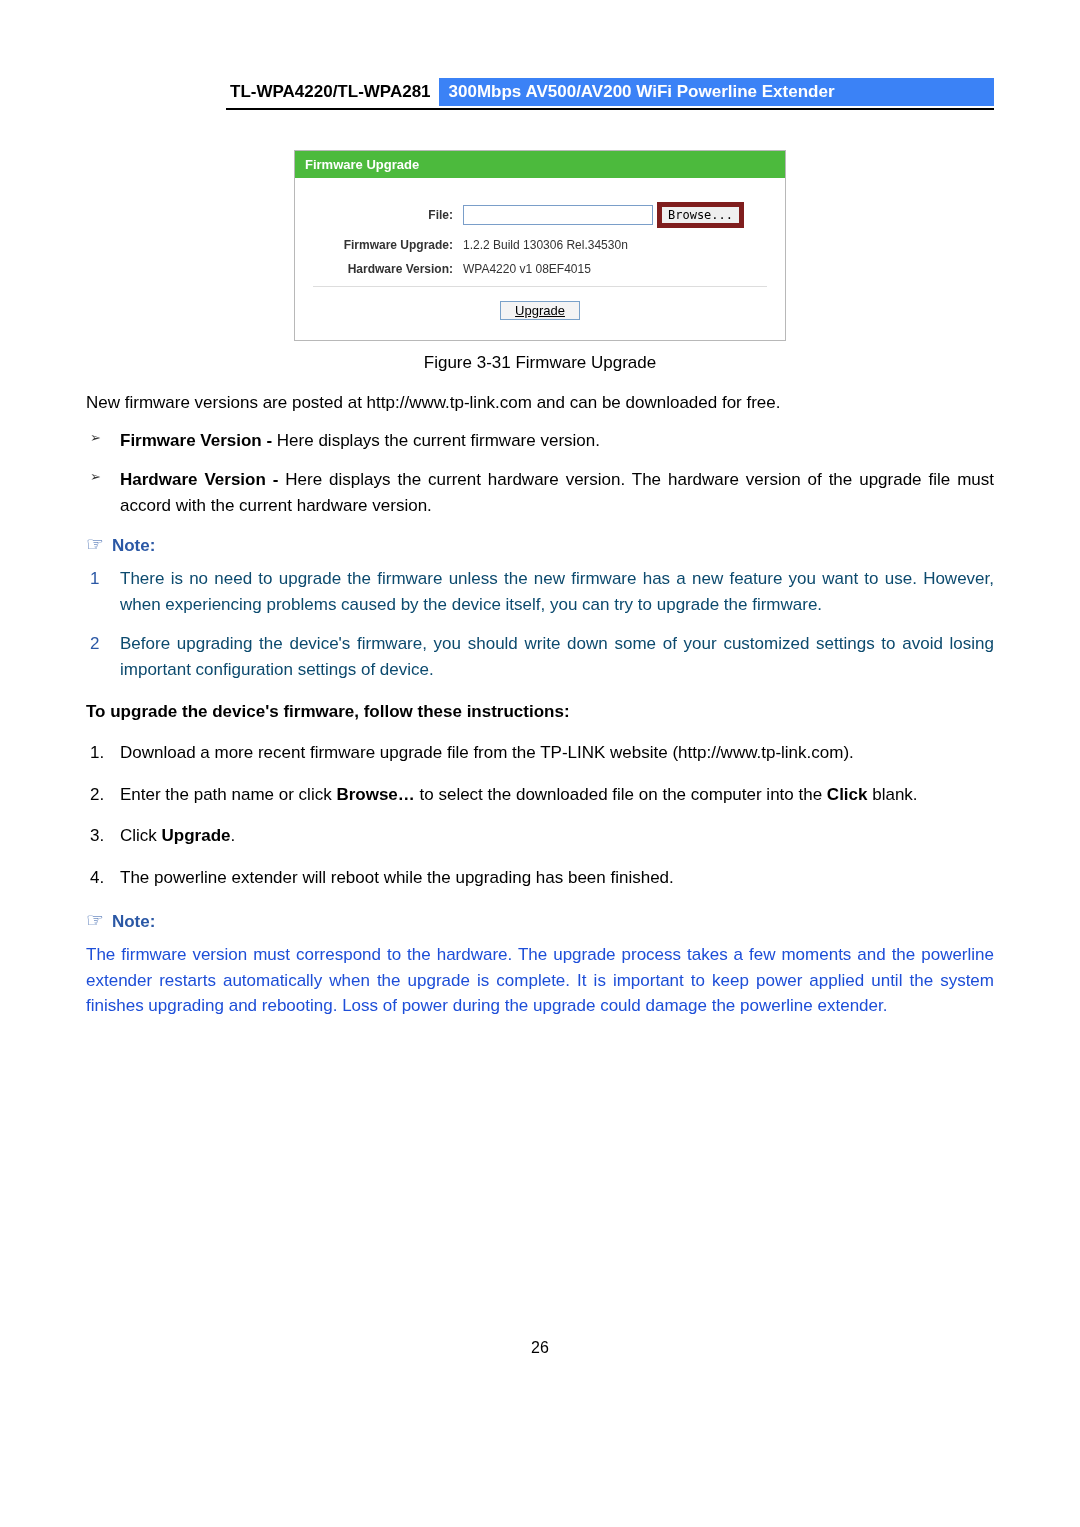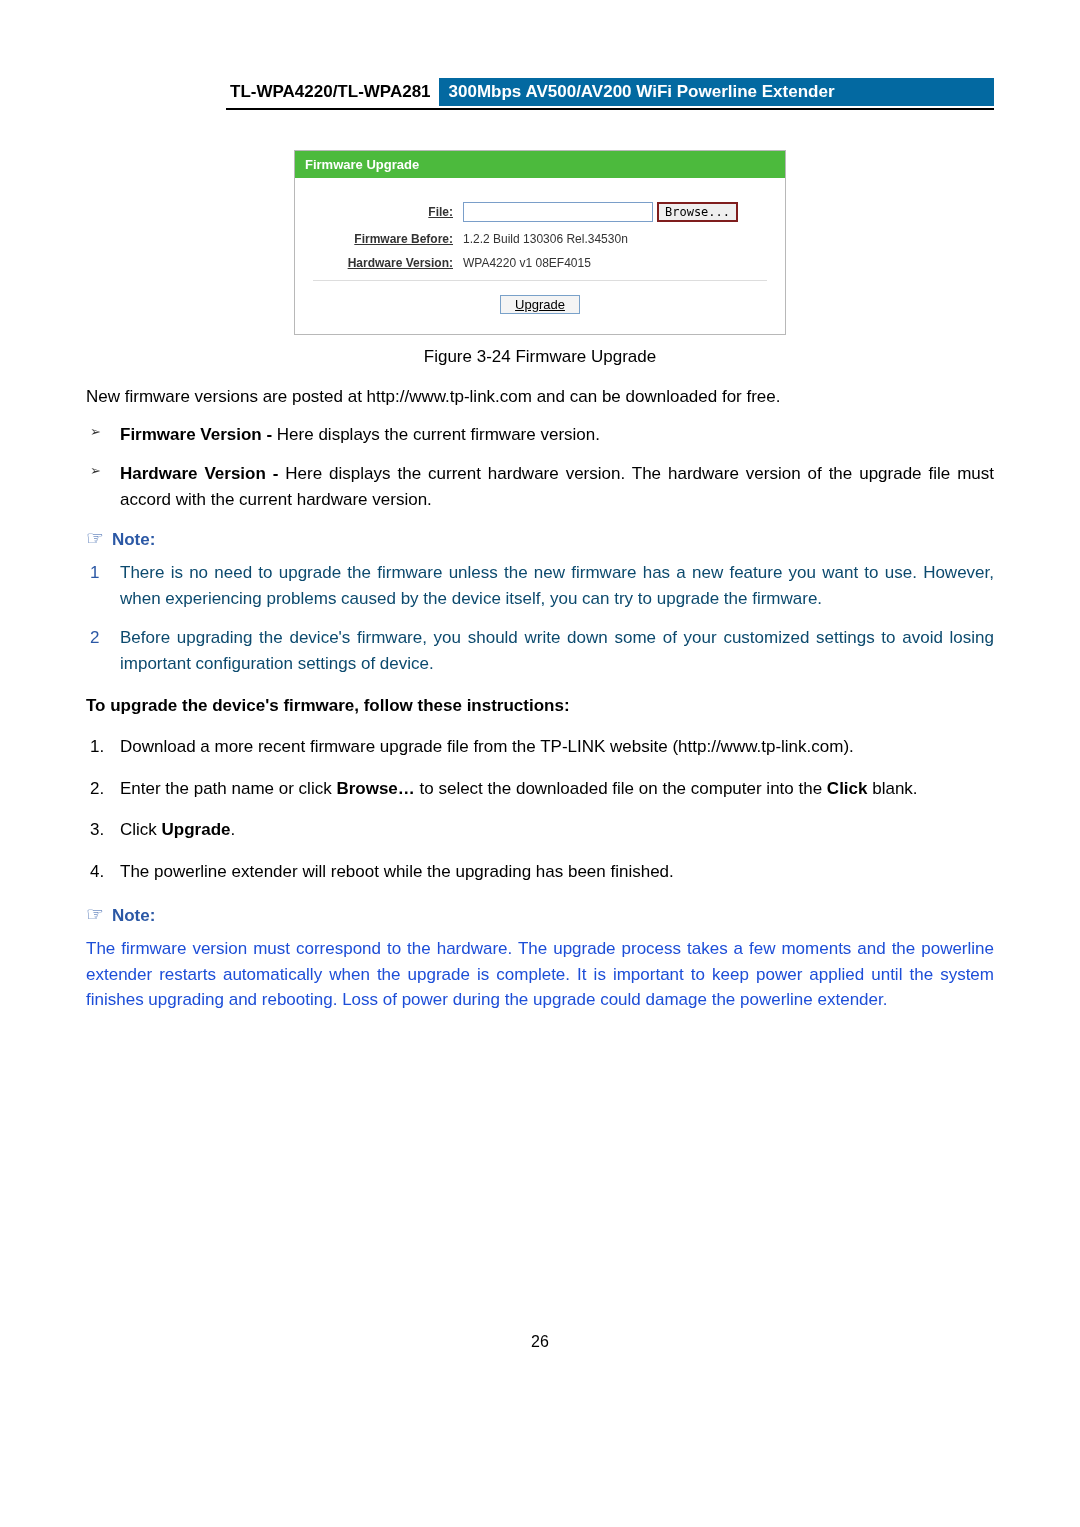--- a/index.html
+++ b/index.html
@@ -22,21 +22,21 @@
     display: flex;
     align-items: stretch;
   }
   .header-left {
     font-weight: bold;
     font-size: 17px;
     padding: 4px 8px 4px 4px;
     white-space: nowrap;
   }
   .header-right {
-    background: #0369a1;
+    background: #3b82f6;
     color: #fff;
     font-weight: bold;
     font-size: 17px;
     padding: 4px 10px;
     flex: 1;
   }
   .figure-wrap {
     margin: 40px 0 12px 0;
     display: flex;
     justify-content: center;
@@ -63,37 +63,36 @@
     margin-bottom: 10px;
     font-size: 12px;
   }
   .form-label {
     width: 140px;
     text-align: right;
     padding-right: 10px;
     font-weight: bold;
     color: #333;
     font-size: 12px;
-    text-decoration: underline;
   }
   .file-input {
     width: 190px;
     height: 20px;
     border: 1px solid #7a9ec9;
     box-sizing: border-box;
     font-family: monospace;
     font-size: 12px;
     padding: 1px 4px;
   }
   .browse-btn {
     font-family: monospace;
     font-size: 12px;
     padding: 1px 6px;
     background: #efefef;
-    border: 2px solid #7f1d1d;
+    border: 5px solid #7f1d1d;
     margin-left: 4px;
     cursor: pointer;
   }
   .form-value {
     font-size: 12px;
     color: #333;
   }
   .figure-hr {
     border: none;
     border-top: 1px solid #ddd;
@@ -231,36 +230,36 @@
   <div class="figure-wrap">
     <div class="figure-box">
       <div class="figure-title">Firmware Upgrade</div>
       <div class="figure-body">
         <div class="form-row">
           <div class="form-label">File:</div>
           <input class="file-input" type="text" value="" style="">
           <button class="browse-btn">Browse...</button>
         </div>
         <div class="form-row">
-          <div class="form-label">Firmware Before:</div>
+          <div class="form-label">Firmware Upgrade:</div>
           <div class="form-value">1.2.2 Build 130306 Rel.34530n</div>
         </div>
         <div class="form-row">
           <div class="form-label">Hardware Version:</div>
           <div class="form-value">WPA4220 v1 08EF4015</div>
         </div>
         <hr class="figure-hr">
         <div class="upgrade-row">
           <button class="upgrade-btn">Upgrade</button>
         </div>
       </div>
     </div>
   </div>
 
-  <div class="figure-caption">Figure 3-24 Firmware Upgrade</div>
+  <div class="figure-caption">Figure 3-31 Firmware Upgrade</div>
 
   <div class="body-text">New firmware versions are posted at http://www.tp-link.com and can be downloaded for free.</div>
 
   <ul class="arrow-list">
     <li>
       <b>Firmware Version - </b><span>Here displays the current firmware version.</span>
     </li>
     <li>
       <b>Hardware Version - </b><span>Here displays the current hardware version. The hardware version of the upgrade file must accord with the current hardware version.</span>
     </li>

